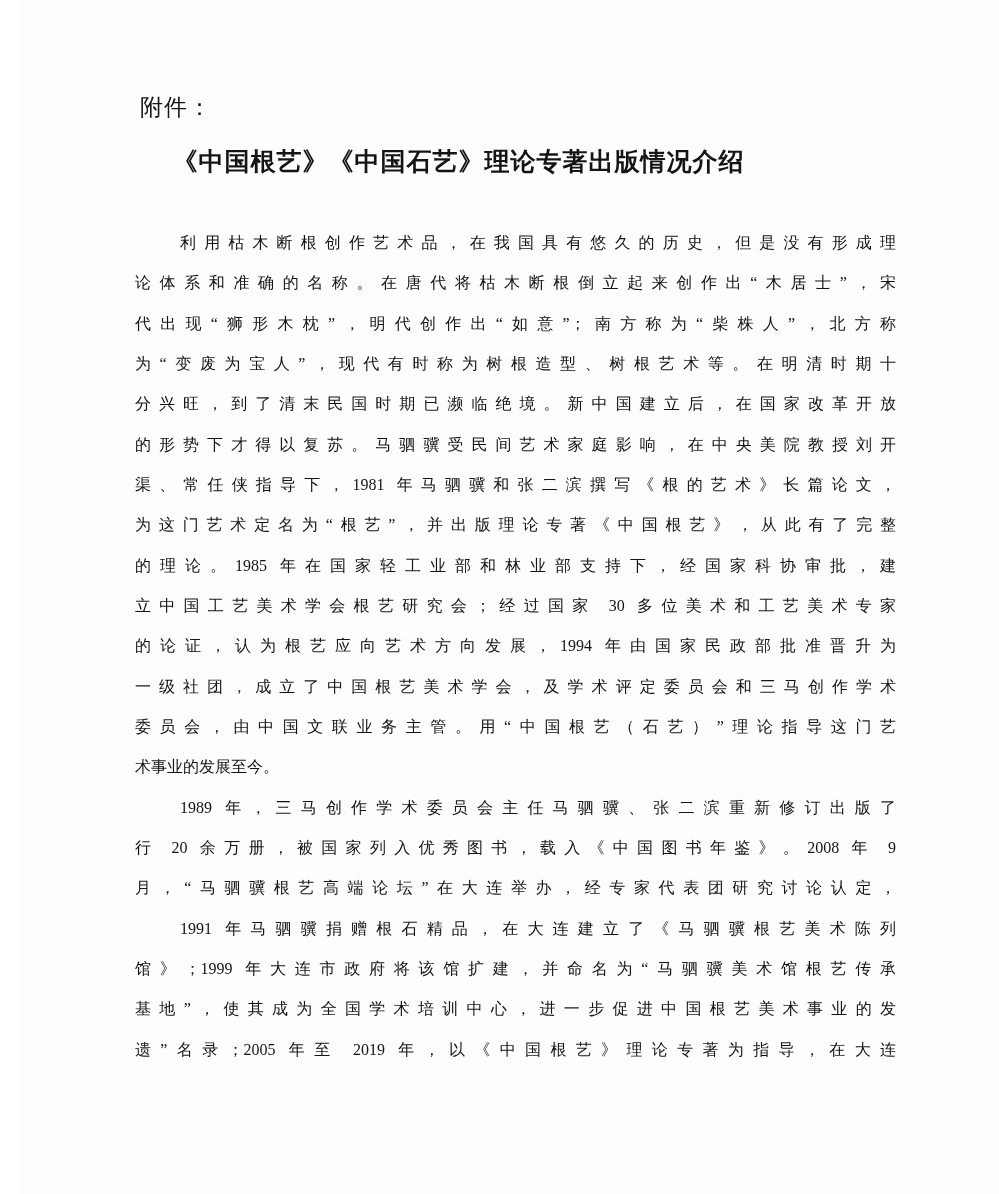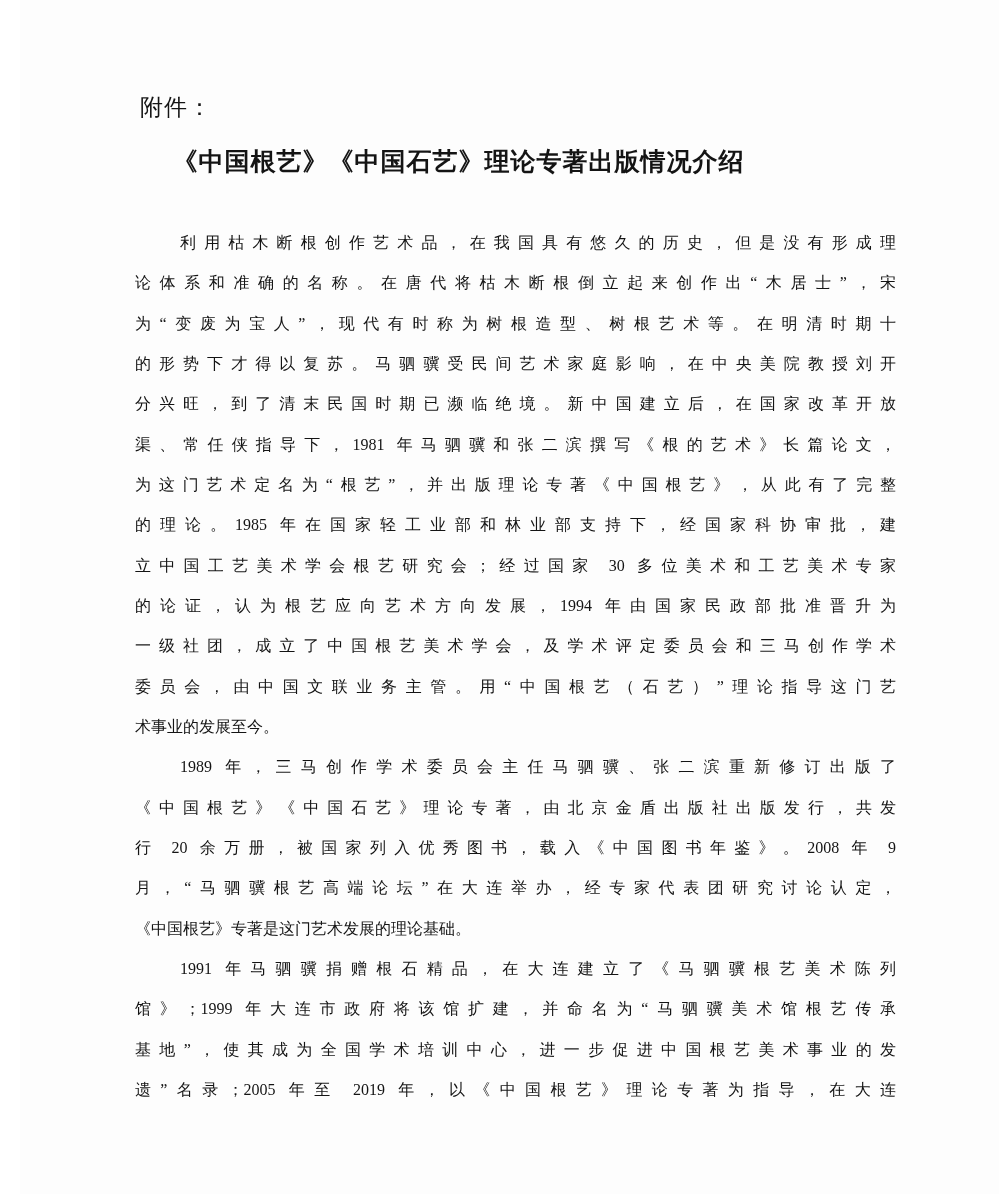--- a/index.html
+++ b/index.html
@@ -66,38 +66,37 @@
 
 <div class="page">
   <div class="attachment-label">附件：</div>
 
   <div class="doc-title">《中国根艺》《中国石艺》理论专著出版情况介绍</div>
 
   <div class="doc-body">
       <div class="paragraph">
         <div class="text-line indent">利用枯木断根创作艺术品，在我国具有悠久的历史，但是没有形成理</div>
         <div class="text-line">论体系和准确的名称。在唐代将枯木断根倒立起来创作出“木居士”，宋</div>
+        <div class="text-line">代出现“狮形木枕”，明代创作出“如意”；南方称为“柴株人”，北方称</div>
         <div class="text-line">为“变废为宝人”，现代有时称为树根造型、树根艺术等。在明清时期十</div>
+        <div class="text-line">分兴旺，到了清末民国时期已濒临绝境。新中国建立后，在国家改革开放</div>
         <div class="text-line">的形势下才得以复苏。马驷骥受民间艺术家庭影响，在中央美院教授刘开</div>
-        <div class="text-line">分兴旺，到了清末民国时期已濒临绝境。新中国建立后，在国家改革开放</div>
         <div class="text-line">渠、常任侠指导下，1981 年马驷骥和张二滨撰写《根的艺术》长篇论文，</div>
         <div class="text-line">为这门艺术定名为“根艺”，并出版理论专著《中国根艺》，从此有了完整</div>
         <div class="text-line">的理论。1985 年在国家轻工业部和林业部支持下，经国家科协审批，建</div>
         <div class="text-line">立中国工艺美术学会根艺研究会；经过国家 30 多位美术和工艺美术专家</div>
         <div class="text-line">的论证，认为根艺应向艺术方向发展，1994 年由国家民政部批准晋升为</div>
         <div class="text-line">一级社团，成立了中国根艺美术学会，及学术评定委员会和三马创作学术</div>
         <div class="text-line">委员会，由中国文联业务主管。用“中国根艺（石艺）”理论指导这门艺</div>
         <div class="text-line flush">术事业的发展至今。</div>
       </div>
       <div class="paragraph">
         <div class="text-line indent">1989 年，三马创作学术委员会主任马驷骥、张二滨重新修订出版了</div>
-        <div class="text-line">《中国根艺》《中国石艺》理论专著，由北京金盾出版社出版发行，共发</div>
         <div class="text-line">行 20 余万册，被国家列入优秀图书，载入《中国图书年鉴》。2008 年 9</div>
         <div class="text-line">月，“马驷骥根艺高端论坛”在大连举办，经专家代表团研究讨论认定，</div>
-        <div class="text-line flush">《中国根艺》专著是这门艺术发展的理论基础。</div>
       </div>
       <div class="paragraph">
         <div class="text-line indent">1991 年马驷骥捐赠根石精品，在大连建立了《马驷骥根艺美术陈列</div>
         <div class="text-line">馆》；1999 年大连市政府将该馆扩建，并命名为“马驷骥美术馆根艺传承</div>
         <div class="text-line">基地”，使其成为全国学术培训中心，进一步促进中国根艺美术事业的发</div>
         <div class="text-line">遗”名录；2005 年至 2019 年，以《中国根艺》理论专著为指导，在大连</div>
       </div>
     </div>
 </div>
 

